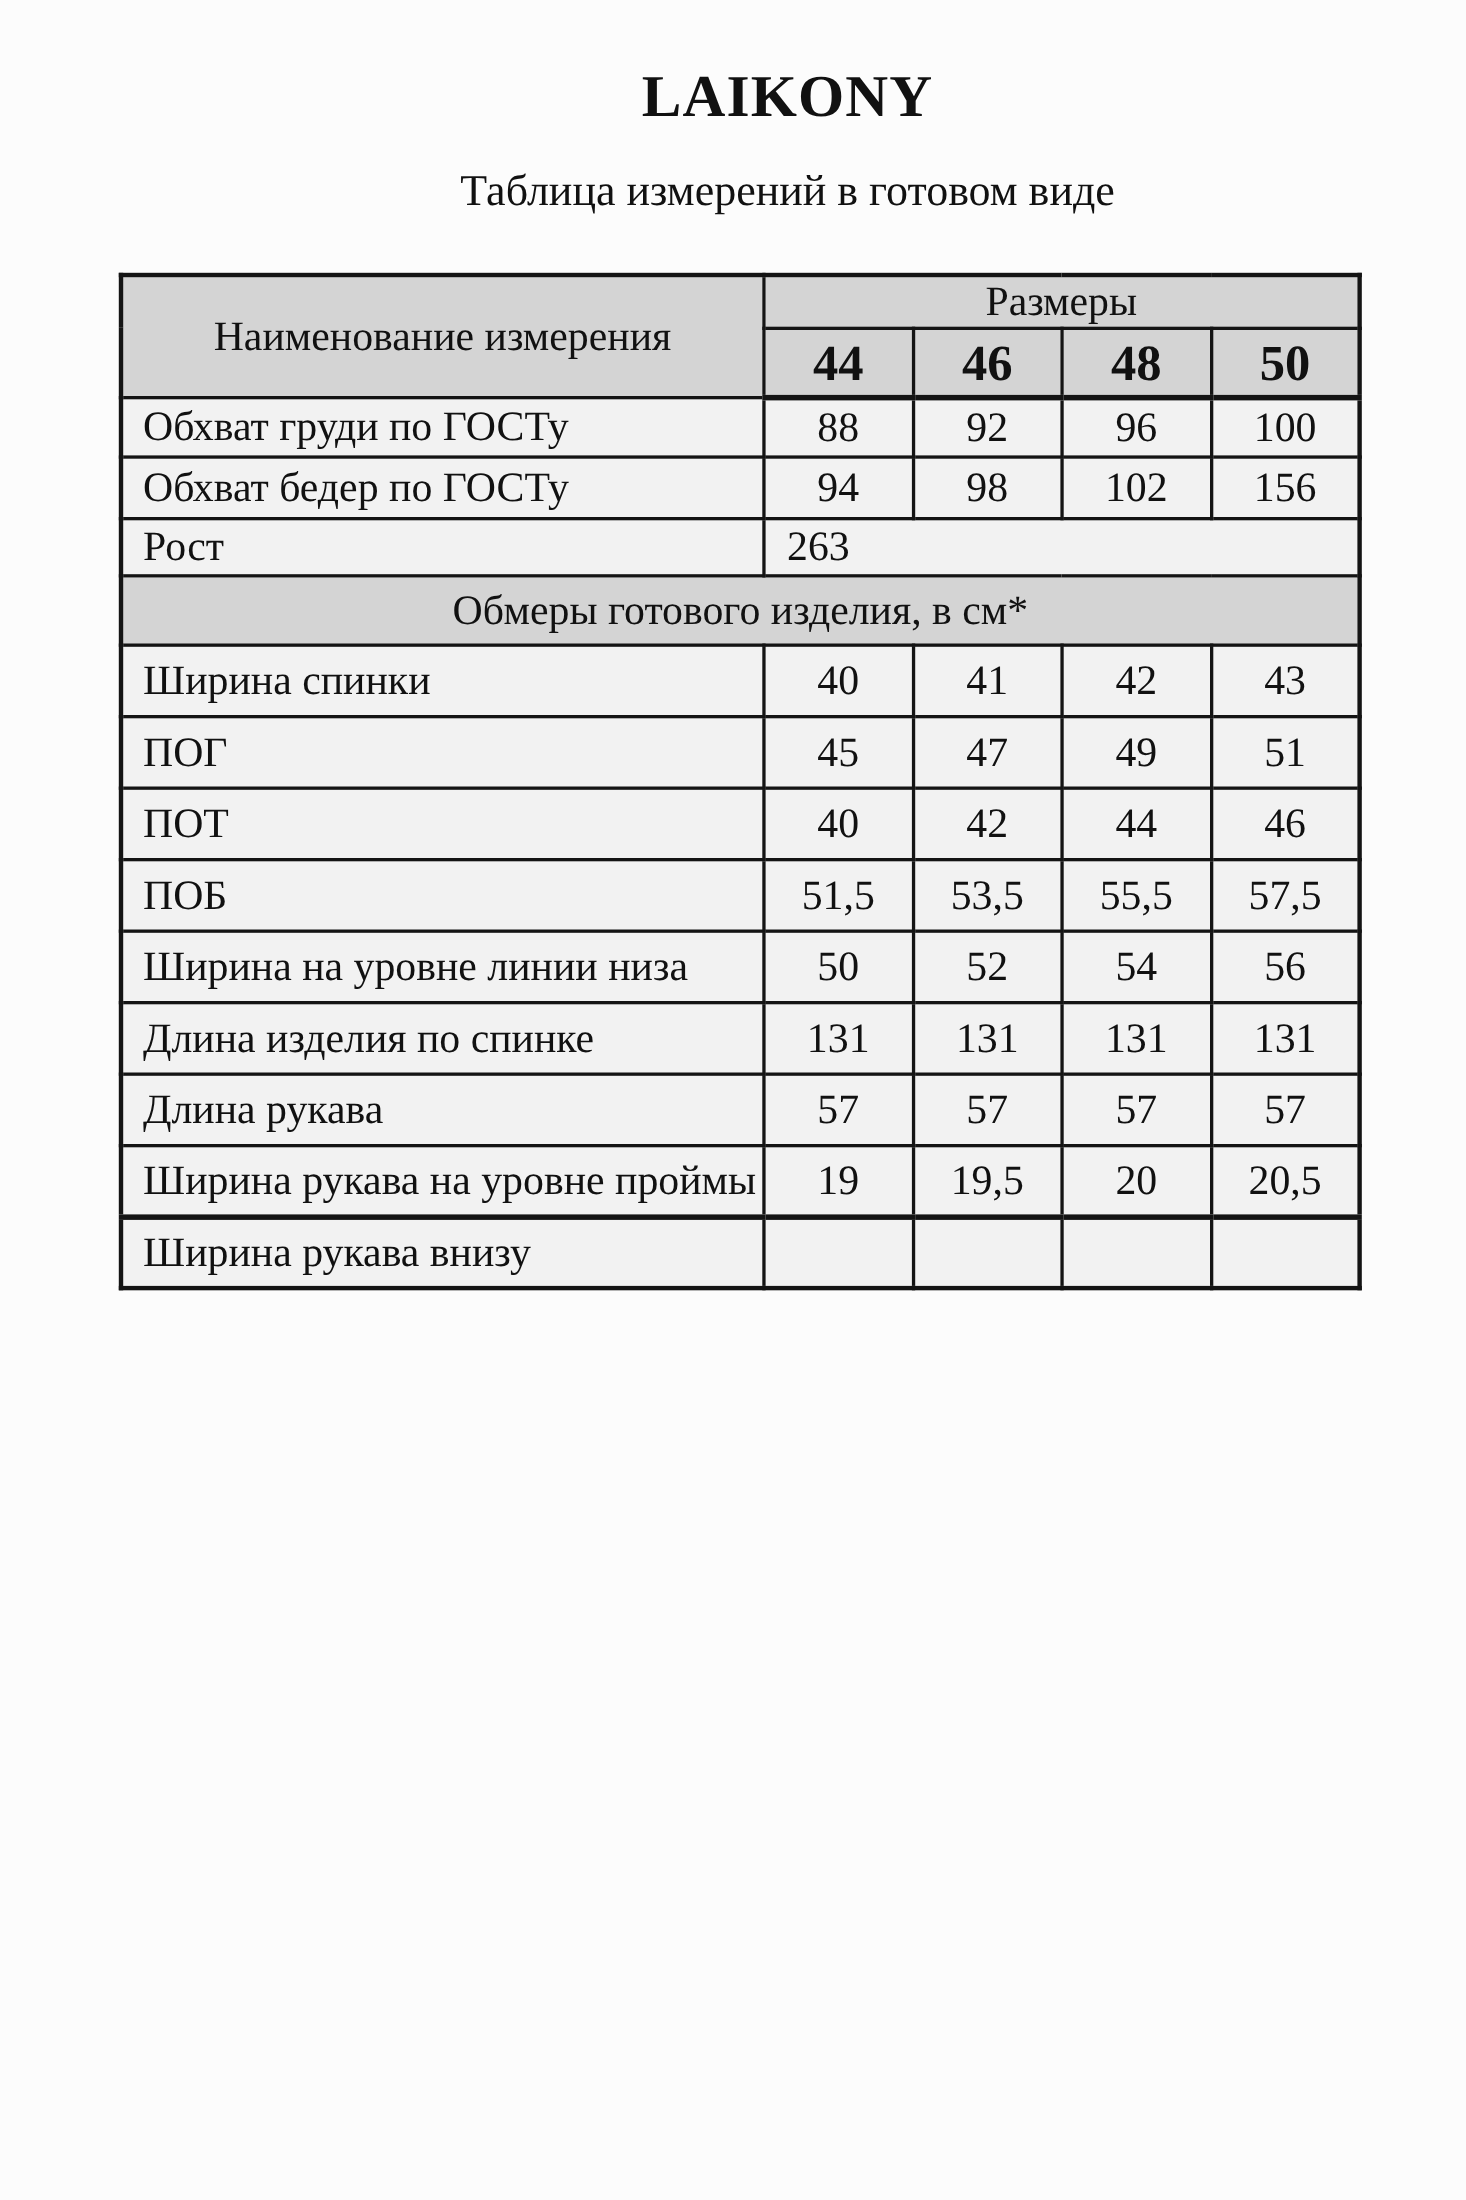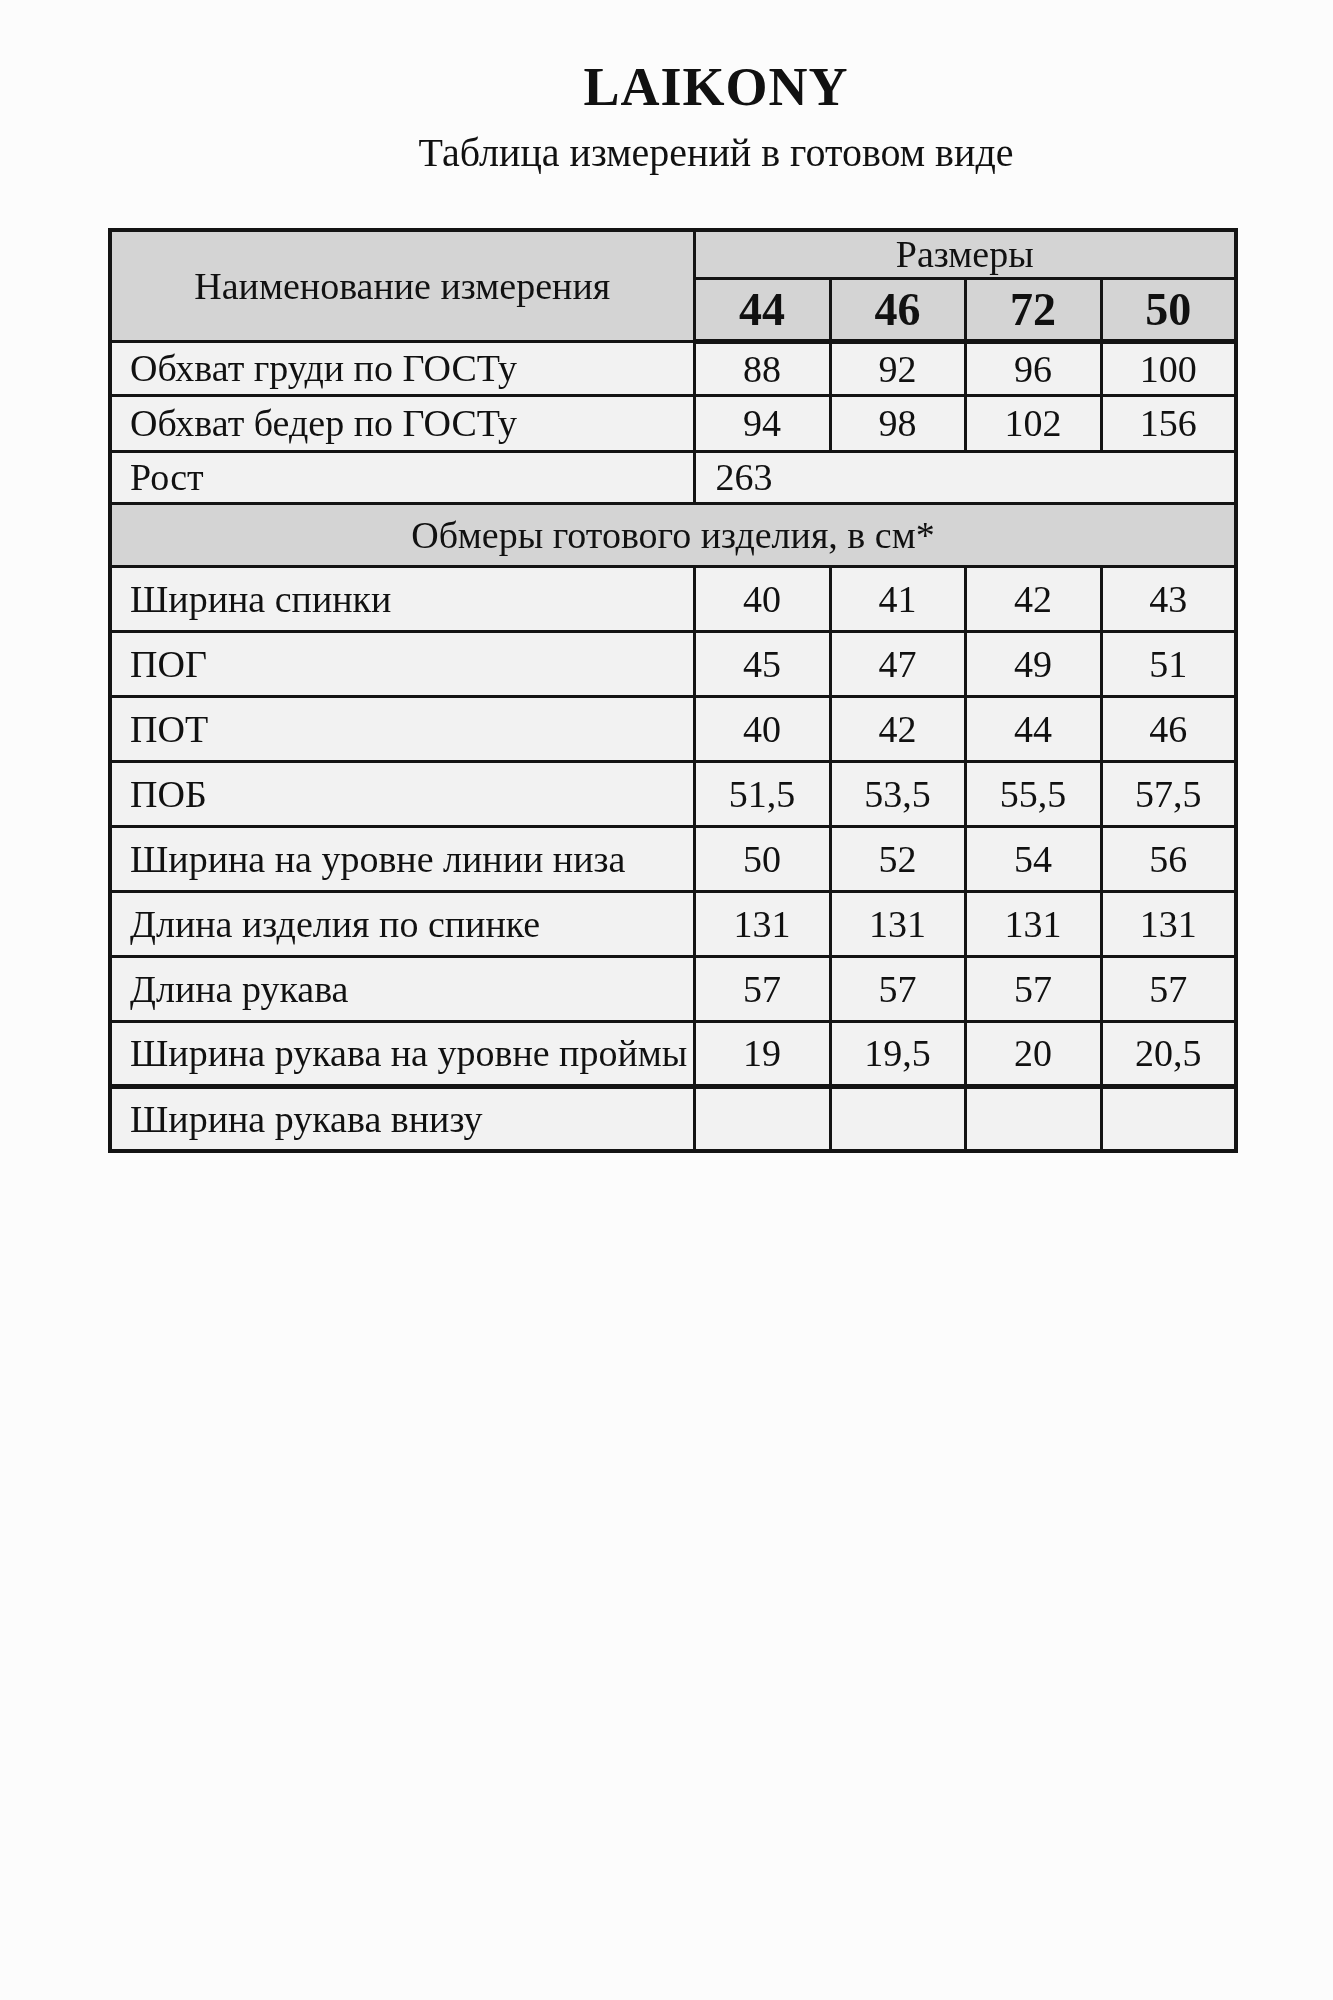--- a/index.html
+++ b/index.html
@@ -23,21 +23,21 @@
   .brand{
     text-align:center;
     font-size:54px;font-weight:bold;
     letter-spacing:1px;
     padding-top:56px;
     line-height:1.15;
   }
   .subtitle{
     text-align:center;
     font-size:40px;font-weight:normal;
-    margin-top:12px;
+    margin-top:32px;
     line-height:1.15;
   }
   .product-title{
     text-align:center;
     font-size:48px;font-weight:bold;
     margin-top:44px;
     line-height:1.15;
   }
   table.size-table{
     border-collapse:collapse;
@@ -129,21 +129,21 @@
         <col style="width:135px">
       </colgroup>
       <tbody>
         <tr class="razmery-row">
           <th class="corner-cell" rowspan="2">Наименование измерения</th>
           <th class="razmery-cell" colspan="4">Размеры</th>
         </tr>
         <tr class="sizes-row">
           <th>44</th>
           <th>46</th>
-          <th>72</th>
+          <th>48</th>
           <th>50</th>
         </tr>
 
         <tr class="gost-row-0">
           <td class="label-cell">Обхват груди по ГОСТу</td>
           <td class="value-cell">88</td>
           <td class="value-cell">92</td>
           <td class="value-cell">96</td>
           <td class="value-cell">100</td>
         </tr>

